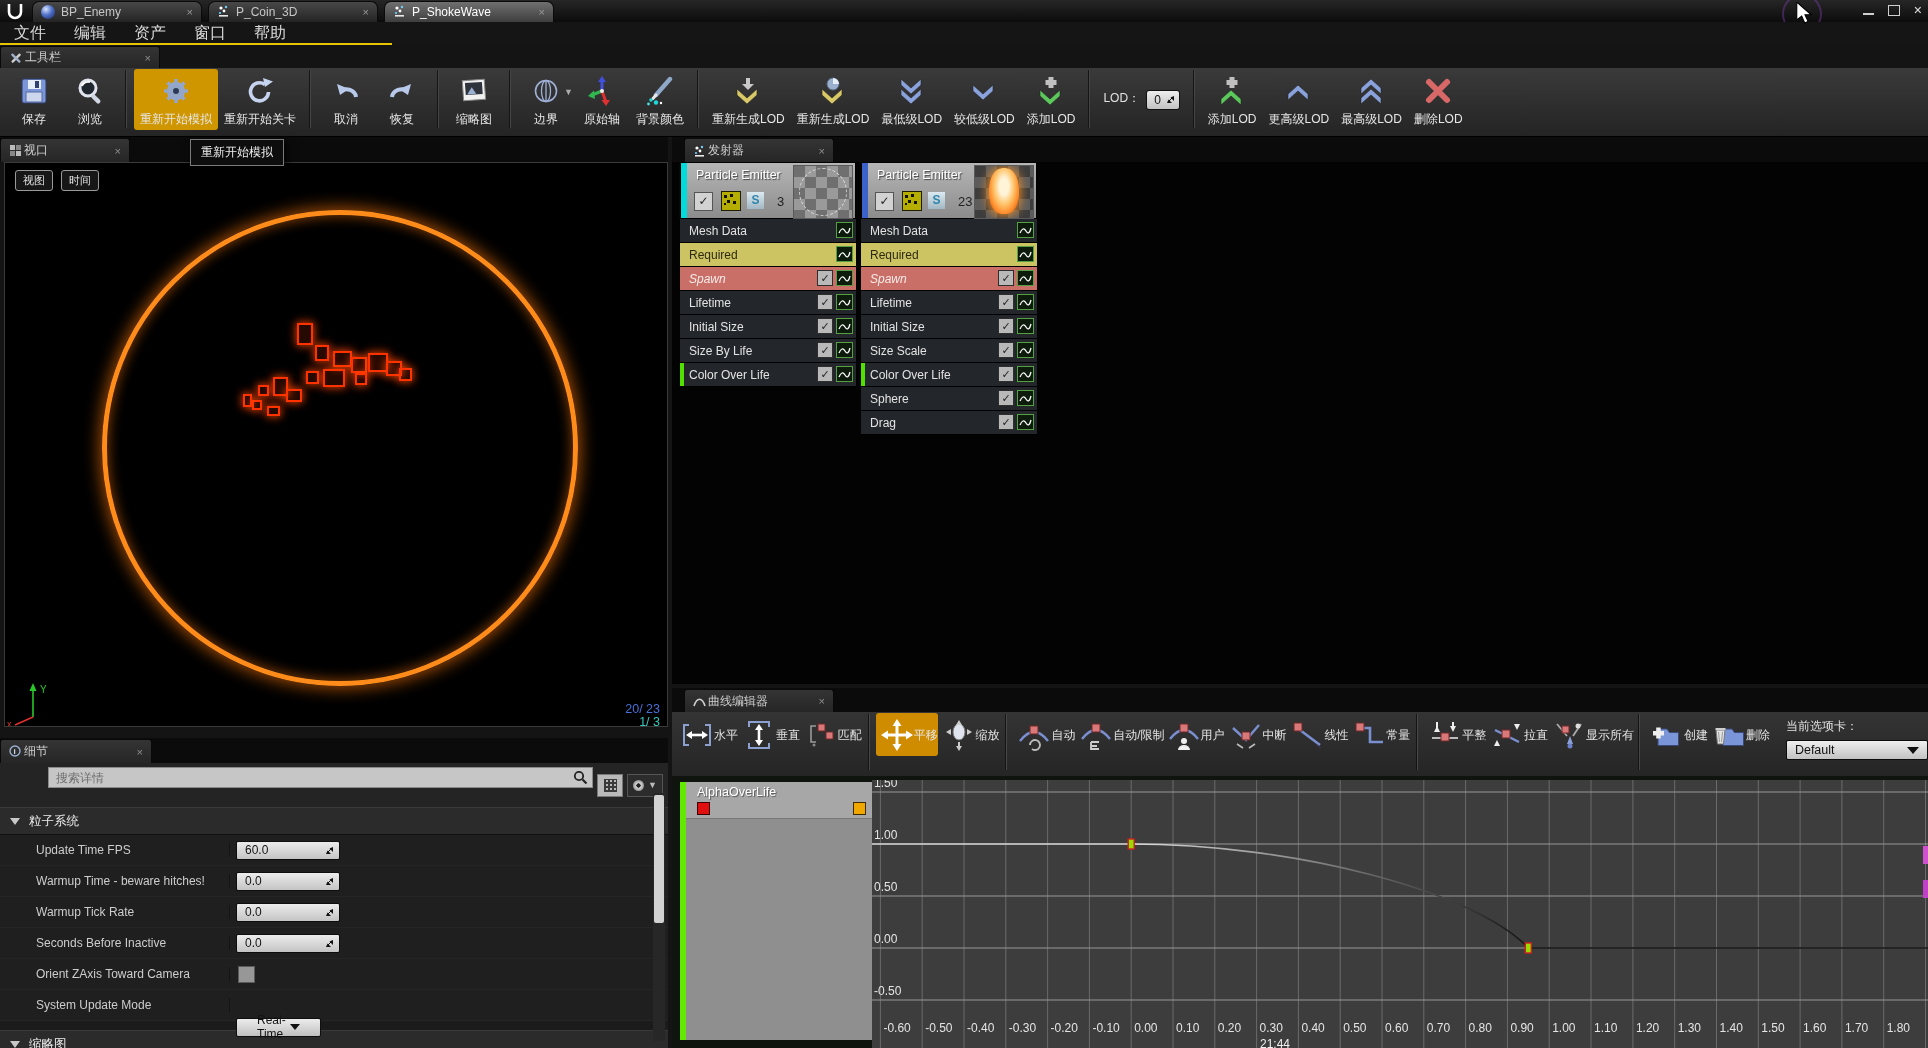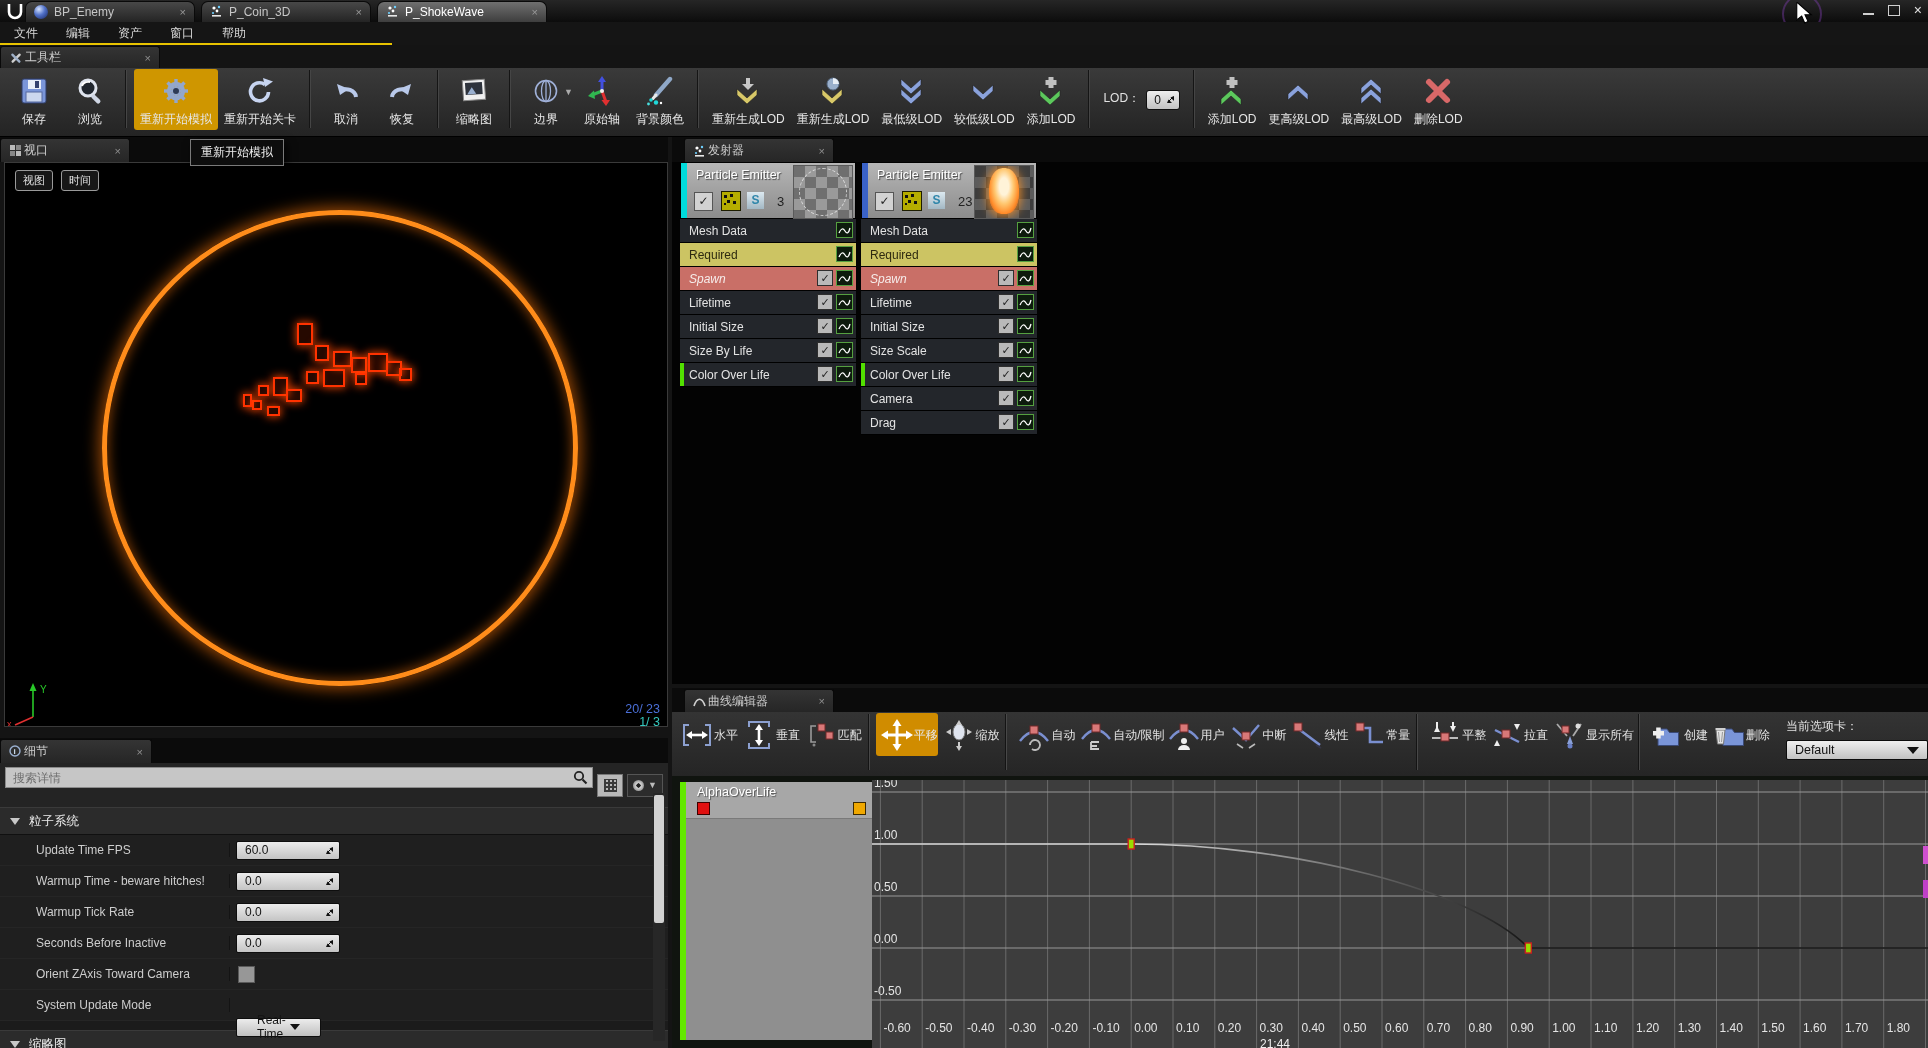--- a/index.html
+++ b/index.html
@@ -1,37 +1,37 @@
 <!DOCTYPE html>
 <html><head>
 <meta charset="utf-8">
 <style>
   html,body{margin:0;padding:0;background:#000;}
   #root{position:relative;width:1928px;height:1048px;background:#141414;overflow:hidden;
         font-family:"Liberation Sans","DejaVu Sans",sans-serif;color:#ddd;-webkit-font-smoothing:antialiased;}
   
   .titlebar{position:absolute;left:0;top:0;width:100%;height:22px;background:linear-gradient(#262626,#0c0c0c);}
   .logo{position:absolute;left:3px;top:1px;width:24px;height:20px;}
-  .doctabs{position:absolute;left:25px;top:0;height:22px;display:flex;}
+  .doctabs{position:absolute;left:32px;top:0;height:22px;display:flex;}
   .doctab{position:relative;height:21px;margin-top:1px;display:flex;align-items:center;gap:6px;padding:0 8px;
           margin-right:6px;border-radius:7px 7px 0 0;background:linear-gradient(#484848,#242424);
           border:1px solid #0a0a0a;border-bottom:none;color:#c6c6c6;font-size:12px;width:170px;box-sizing:border-box;}
   .doctab.active{background:linear-gradient(#707070,#3e3e3e);color:#fff;}
   .doctab .tx{white-space:nowrap;overflow:hidden;}
   .doctab .x{margin-left:auto;color:#9a9a9a;font-size:11px;}
   .sphere-ic{width:14px;height:14px;border-radius:50%;background:radial-gradient(circle at 35% 30%,#d6e4ff,#5070c8 45%,#16245c);}
   .winctl{position:absolute;right:6px;top:3px;display:flex;gap:14px;align-items:center;}
   .wmin{width:11px;height:2px;background:#cfcfcf;margin-top:8px;}
   .wmax{width:10px;height:9px;border:1.5px solid #cfcfcf;}
   .wclose{color:#e0e0e0;font-size:14px;line-height:14px;}
   .cursor-ring{position:absolute;left:1782px;top:-6px;width:36px;height:36px;border-radius:50%;
                border:2px solid rgba(150,70,210,.35);}
   .cursor{position:absolute;left:1796px;top:2px;}
   
-  .menubar{position:absolute;left:0;top:22px;width:100%;height:23px;background:#151515;display:flex;align-items:center;font-size:12px;color:#d8d8d8;}
+  .menubar{position:absolute;left:0;top:22px;width:100%;height:23px;background:#151515;display:flex;align-items:center;font-size:16px;color:#d8d8d8;}
   .menubar span{padding:0 14px;}
   .yellowline{position:absolute;left:0;top:43px;width:392px;height:2px;background:#e8c300;}
   
   .ptab{position:absolute;display:flex;align-items:center;gap:2px;font-size:12px;color:#cfcfcf;
         background:linear-gradient(#343434,#262626);border:1px solid #090909;border-bottom:none;
         padding:0 8px;box-sizing:border-box;border-radius:3px 3px 0 0;}
   .ptab .x{margin-left:auto;color:#8f8f8f;font-size:11px;}
   
   .toolbar{position:absolute;left:0;top:68px;width:100%;height:69px;background:linear-gradient(#3a3a3a,#242424);
            display:flex;align-items:flex-start;padding-left:6px;box-sizing:border-box;border-bottom:1px solid #000;}
@@ -55,21 +55,21 @@
         box-shadow:0 0 16px 3px rgba(255,120,10,.6), inset 0 0 12px 2px rgba(255,120,10,.45);}
   .vbtn{position:absolute;top:7px;border:1px solid #9a9a9a;border-radius:3px;background:rgba(25,25,25,.9);
         color:#e2e2e2;font-size:11px;padding:2px 7px;}
   .pt{position:absolute;border:2px solid #ff3200;background:rgba(255,60,0,.15);box-shadow:0 0 8px 1px rgba(255,70,0,.85);}
   .cblue{position:absolute;right:7px;top:539px;color:#4a6fd8;font-size:12.5px;}
   .cteal{position:absolute;right:7px;top:552px;color:#35c8be;font-size:12.5px;}
   
   .details{position:absolute;left:0;top:738px;width:668px;height:310px;background:#1d1d1d;overflow:hidden;}
   .det-strip{position:relative;height:25px;background:#0b0b0b;}
   .searchrow{display:flex;align-items:center;gap:4px;padding:4px 5px;background:#242424;}
-  .searchwrap{position:relative;flex:1;height:36px;}
+  .searchwrap{position:relative;flex:1;height:36px;margin-left:43px;}
   .search{width:100%;height:21px;background:#c6c6c6;border:1px solid #8a8a8a;color:#333;font-size:12px;
           padding:0 26px 0 7px;box-sizing:border-box;font-family:inherit;}
   .search::placeholder{color:#6f6f6f;}
   .mag{position:absolute;right:5px;top:3px;}
   .gridbtn{width:24px;height:21px;background:#b9b9b9;border:1px solid #777;display:flex;align-items:center;justify-content:center;}
   .gridglyph{width:13px;height:13px;background:
      repeating-linear-gradient(0deg,#3a3a3a 0 2px,transparent 2px 4px),
      repeating-linear-gradient(90deg,#3a3a3a 0 2px,transparent 2px 4px);}
   .eyebtn{width:34px;height:21px;background:#2c2c2c;border:1px solid #555;display:flex;align-items:center;justify-content:center;gap:4px;}
   .eyeglyph{width:11px;height:11px;border-radius:50%;background:radial-gradient(circle,#222 25%,#d8d8d8 30%,#777 90%);}
@@ -791,21 +791,21 @@
           <div class="ri">
             <div class="mchk">✓</div>
             <div class="mgraph">
               <svg width="13" height="10" viewBox="0 0 13 10">
                 <path d="M1 8 Q4 1 7 6 T12 3" fill="none" stroke="#fff" stroke-width="1.3"></path>
               </svg>
             </div>
           </div>
         </div>
         <div class="erow ">
-          <span>Camera</span>
+          <span>Sphere</span>
           <div class="ri">
             <div class="mchk">✓</div>
             <div class="mgraph">
               <svg width="13" height="10" viewBox="0 0 13 10">
                 <path d="M1 8 Q4 1 7 6 T12 3" fill="none" stroke="#fff" stroke-width="1.3"></path>
               </svg>
             </div>
           </div>
         </div>
         <div class="erow ">

